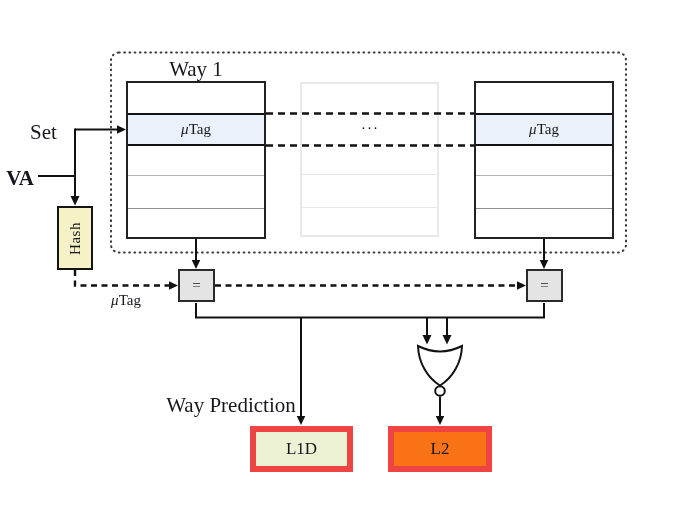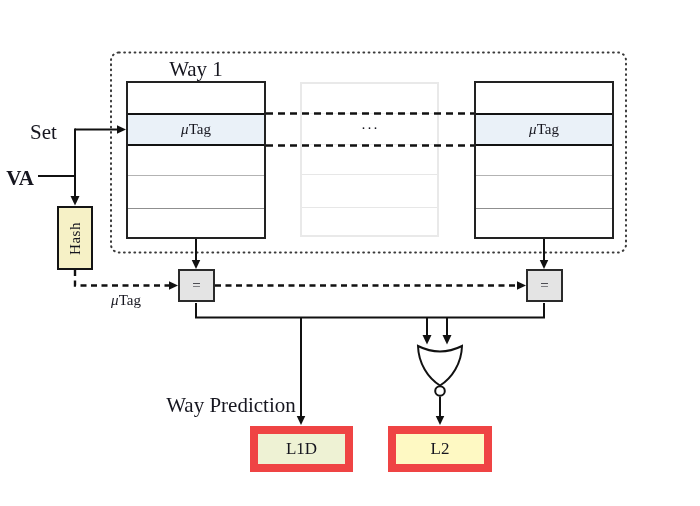--- a/index.html
+++ b/index.html
@@ -32,24 +32,24 @@
   .g5{height:28px;border-top:1px solid #e7e7e7;}
 
   .hash-box{position:absolute;left:57px;top:206px;width:36px;height:64px;background:#f6f1c6;
             border:2px solid #141414;box-sizing:border-box;display:flex;align-items:center;justify-content:center;}
   .hash-box span{transform:rotate(-90deg);font-size:15px;letter-spacing:.5px;}
 
   .eq-box{position:absolute;top:269px;width:37px;height:33px;background:#e4e4e4;
           border:2px solid #2a2a2a;box-sizing:border-box;display:flex;align-items:center;justify-content:center;
           font-size:15px;}
 
-  .out-box{position:absolute;top:426px;height:46px;border:8px solid #ef4444;box-sizing:border-box;
+  .out-box{position:absolute;top:426px;height:46px;border:6px solid #ef4444;box-sizing:border-box;
            display:flex;align-items:center;justify-content:center;font-size:17px;}
   .l1d{left:250px;width:103px;background:#eef2d4;}
-  .l2{left:388px;width:104px;background:#fef9c3;}
+  .l2{left:388px;width:104px;background:#f97316;}
 
   svg.overlay{position:absolute;left:0;top:0;pointer-events:none;}
 </style>
 </head>
 <body>
 
 <div id="stage">
 
   <div class="lbl ctr" style="left:146px;top:58px;width:100px;">Way 1</div>
 

